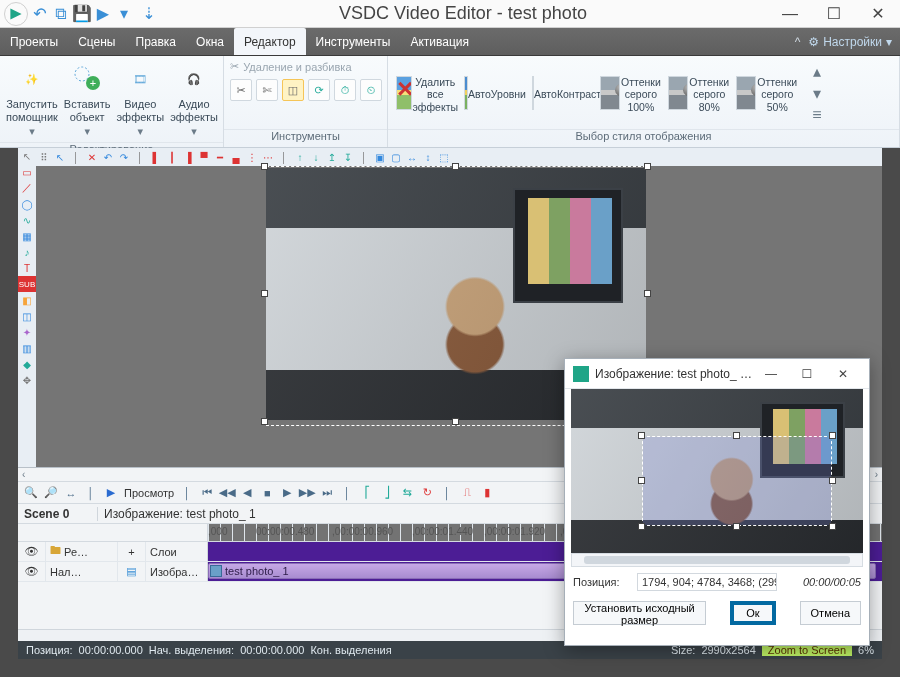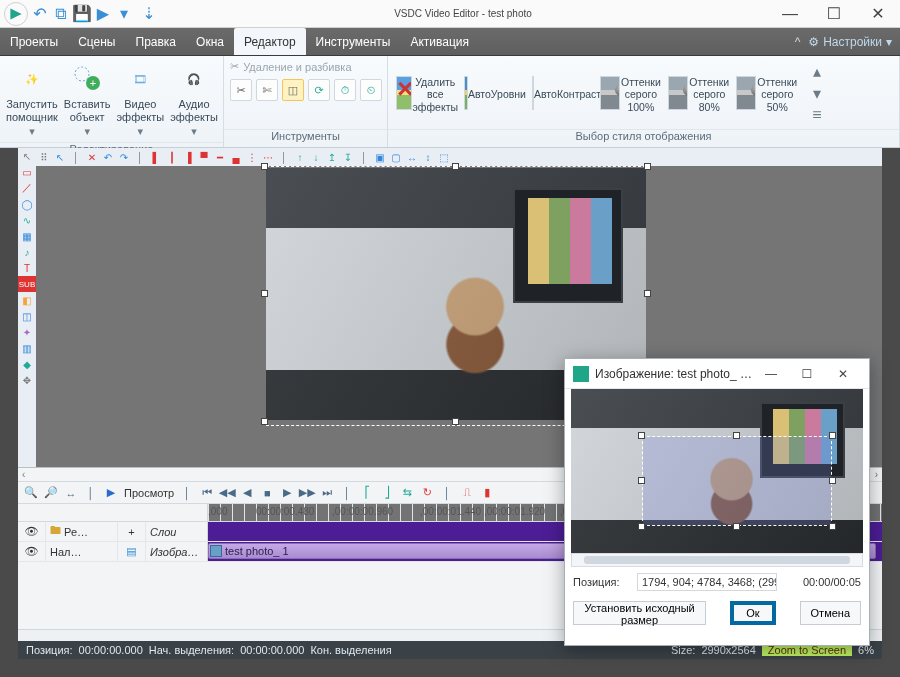--- a/index.html
+++ b/index.html
@@ -4,21 +4,21 @@
 <style>
   * { box-sizing: border-box; margin: 0; padding: 0; font-family: "Segoe UI", Tahoma, sans-serif; }
   body { width: 900px; height: 677px; background: #4a4a4a; overflow: hidden; position: relative; }
 
   
   .titlebar { height: 28px; background: #fafafa; display: flex; align-items: center; border-bottom: 1px solid #d0d0d0; }
   .titlebar .qat { display: flex; align-items: center; gap: 3px; padding-left: 4px; }
   .titlebar .qat .logo { width: 24px; height: 24px; border-radius: 50%; border: 1px solid #d0d0d0; display: flex; align-items: center; justify-content: center; }
   .titlebar .qat .logo svg { width: 14px; height: 14px; }
   .titlebar .qat .icn { width: 18px; height: 18px; color: #3a8fd6; display:flex;align-items:center;justify-content:center;}
-  .titlebar .title { flex: 1; text-align: center; font-size: 10px; color: #444; }
+  .titlebar .title { flex: 1; text-align: center; font-size: 18px; color: #444; }
   .titlebar .win-btns { display: flex; }
   .titlebar .win-btns div { width: 44px; height: 28px; display:flex;align-items:center;justify-content:center; color:#444;}
 
   
   .menubar { height: 28px; background: linear-gradient(#6b6b6b,#5e5e5e); display:flex; align-items:stretch; color:#fff; font-size:12px; border-bottom:1px solid #3a3a3a; position:relative;}
   .menubar .item { padding: 0 10px; display:flex;align-items:center; cursor:default;}
   .menubar .item.active { background:#f3f6fa; color:#333; border-top-left-radius:2px;border-top-right-radius:2px;}
   .menubar .right { margin-left:auto; display:flex; align-items:center; padding-right:8px; font-size:12px; color:#c0d8ec;}
   .menubar .right .gear { margin-right:4px; }
 
@@ -83,21 +83,21 @@
   .tl-header .title{padding-left:6px;color:#333;}
   .tl-ruler { height:18px; background:#737373; border-bottom:1px solid #d4dae0; display:flex; font-size:10px; color:#555; position:relative;justify-content:space-between;}
   .tl-ruler .gutter{width:190px;border-right:1px solid #d0d6dc;background:#f2f4f6;}
   .tl-ruler .ticks{flex:1;position:relative;background:repeating-linear-gradient(90deg,#dfe5eb 0 1px,transparent 1px 12px);}
   .tl-ruler .ticks span{position:absolute;top:2px;}
   .tl-rows{height:70px;overflow:hidden;}
   .tl-row{height:20px;display:flex;border-bottom:1px solid #e2e7ec;font-size:11px;color:#333;}
   .tl-row .c1{width:28px;border-right:1px solid #e2e7ec;display:flex;align-items:center;justify-content:center;gap:2px;}
   .tl-row .c2{width:72px;border-right:1px solid #e2e7ec;padding-left:4px;display:flex;align-items:center;white-space:nowrap;overflow:hidden;}
   .tl-row .c3{width:28px;border-right:1px solid #e2e7ec;display:flex;align-items:center;justify-content:center;gap:2px;}
-  .tl-row .c4{width:62px;border-right:1px solid #d0d6dc;padding-left:4px;display:flex;align-items:center;white-space:nowrap;overflow:hidden;font-style:italic;}
+  .tl-row .c4{width:62px;border-right:1px solid #d0d6dc;padding-left:4px;display:flex;align-items:center;white-space:nowrap;overflow:hidden;}
   .tl-row .track{flex:1;position:relative;background:#4c1d95;}
   .clip{position:absolute;left:0;top:1px;height:16px;right:6px;background:linear-gradient(#c6a8e6,#a88cd0);border:1px solid #8a6db6;border-radius:2px;color:#2c1b47;font-size:11px;display:flex;align-items:center;padding-left:16px;}
   .clip .thumbico{position:absolute;left:1px;top:1px;width:12px;height:12px;background:#6aa0c8;border:1px solid #3a6a98;}
   .tl-scroll{position:absolute;left:0;right:0;bottom:0;height:16px;background:#eef1f4;border-top:1px solid #d0d6dc;}
 
   .statusbar { position:absolute; left:0; right:0; bottom:0; height:18px; background:#3a4248; color:#dfe8ee; font-size:11px; display:flex; align-items:center; padding:0 8px; gap:6px;}
   .statusbar .chunk{white-space:nowrap;}
   .statusbar .zoom{background:#bef264;color:#5a3200;padding:0 6px;}
   .statusbar .sz{margin-left:auto;}
 
@@ -108,21 +108,21 @@
   .popup .ptitle .txt{flex:1;white-space:nowrap;overflow:hidden;text-overflow:ellipsis;}
   .popup .ptitle .pbtn{width:36px;text-align:center;color:#444;}
   .popup .preview{height:164px;margin:0 6px;position:relative;background:#777;}
   .popup .preview .photo{position:absolute;inset:0;}
   .popup .preview .psel{position:absolute;left:72px;top:48px;right:32px;bottom:28px;outline:1px dashed #fff;background:rgba(120,130,220,0.25);}
   .popup .hscroll{height:14px;margin:0 6px;border:1px solid #d6dce2;background:#f3f5f8;position:relative;}
   .popup .hscroll::after{content:"";position:absolute;left:12px;right:12px;top:2px;bottom:2px;background:#d0d7de;border-radius:3px;}
   .popup .posrow{display:flex;align-items:center;padding:6px 8px;font-size:11px;color:#333;gap:8px;}
   .popup .posrow .plabel{width:56px;}
   .popup .posrow .pval{flex:1;border:1px solid #d2d8de;height:18px;padding:0 4px;font-size:11px;display:flex;align-items:center;white-space:nowrap;overflow:hidden;}
-  .popup .posrow .ptime{width:76px;text-align:right;}
+  .popup .posrow .ptime{width:76px;text-align:right;font-style:italic;}
   .popup .btnrow{display:flex;gap:24px;padding:4px 8px 8px;}
   .popup .btnrow button{flex:0 0 auto;height:24px;font-size:11px;border:1px solid #c5ccd3;background:#f6f8fa;padding:0 10px;}
   .popup .btnrow button.primary{border:4px solid #0369a1;padding:0 12px;}
   .popup .btnrow .wide{flex:1;}
 
   
   .c-red{color:#d33;} .c-grn{color:#2a9;} .c-blu{color:#38d;} .c-org{color:#f6a43a;} .c-pur{color:#a6c;} .c-gry{color:#777;}
 </style>
 </head>
 <body>
@@ -341,27 +341,31 @@
       <div class="tb">⏭</div>
       <div class="tb c-gry">│</div>
       <div class="tb" style="color:#2a9">⎡</div>
       <div class="tb" style="color:#2a9">⎦</div>
       <div class="tb" style="color:#2a9">⇆</div>
       <div class="tb" style="color:#d33">↻</div>
       <div class="tb c-gry">│</div>
       <div class="tb" style="color:#d33">⎍</div>
       <div class="tb" style="color:#d33">▮</div>
     </div>
+    <div class="tl-header">
+      <div class="scene">Scene 0</div>
+      <div class="title">Изображение: test photo_ 1</div>
+    </div>
     <div class="tl-ruler">
       <div class="gutter"></div>
       <div class="ticks">
         <span style="left:0">,000</span>
         <span style="left:48px">00:00:00.480</span>
         <span style="left:124px">,00:00:00.960</span>
-        <span style="left:212px">,00:00:01.440</span>
+        <span style="left:204px">,00:00:01.440</span>
         <span style="left:276px">,00:00:01.920</span>
         <span style="left:352px">,00:00:02.400</span>
         <span style="left:428px">,00:00</span>
       </div>
     </div>
     <div class="tl-rows">
       <div class="tl-row">
         <div class="c1">
             <span>👁</span>
           </div>

